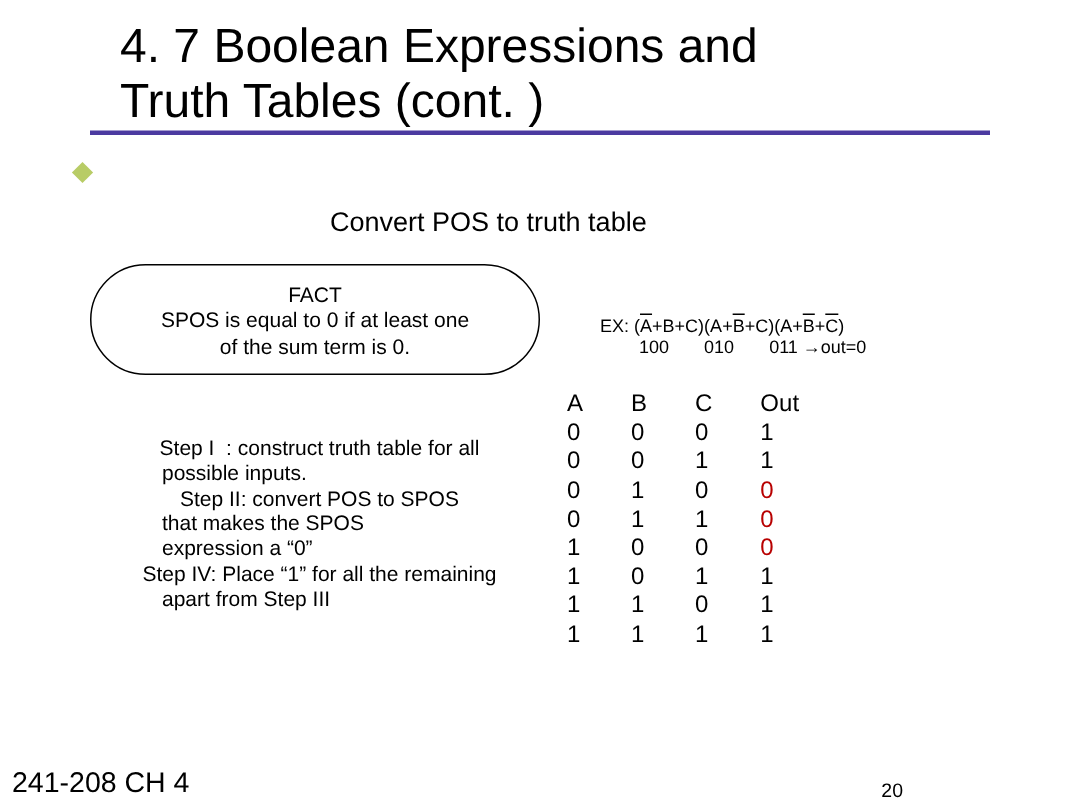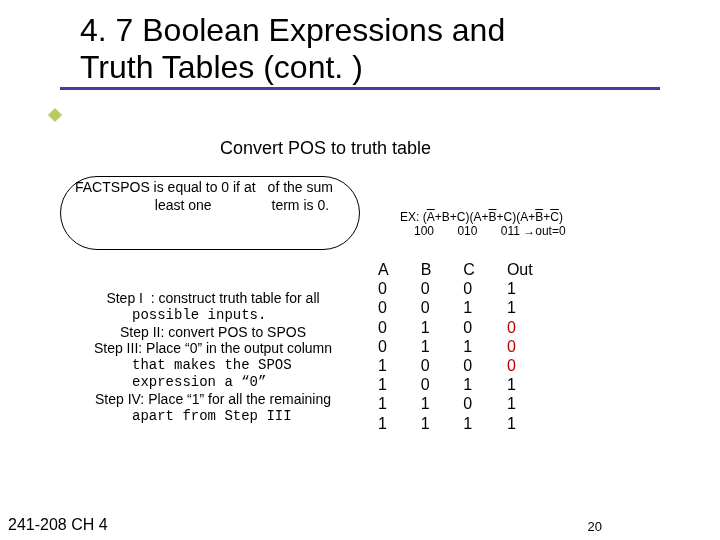--- a/index.html
+++ b/index.html
@@ -58,43 +58,44 @@
     height: 74px;
     border: 1px solid #000;
     border-radius: 40px;
     padding: 2px 14px 0 14px;
     box-sizing: border-box;
     text-align: center;
     font-family: Tahoma, Arial, sans-serif;
     font-size: 14px;
     line-height: 1.25;
     display: flex;
+    flex-direction: column;
     justify-content: center;
   }
   .steps {
     position: absolute;
     left: 48px;
     top: 290px;
     width: 330px;
     font-family: Tahoma, Arial, sans-serif;
     font-size: 14px;
     line-height: 1.2;
   }
   .steps .step-label { white-space: nowrap; text-align: center; }
-  .steps .indent { margin-left: 84px; font-family: Liberation Mono, monospace; }
+  .steps .indent { margin-left: 60px; }
   .ex {
     position: absolute;
     left: 400px;
     top: 210px;
     width: 310px;
     font-family: Tahoma, Arial, sans-serif;
     font-size: 12px;
   }
   .ex-line1 { white-space: nowrap; }
-  .ex-line2 { margin-left: 14px; white-space: nowrap; }
+  .ex-line2 { margin-left: 26px; white-space: nowrap; }
   .ol { text-decoration: overline; }
   .truth {
     position: absolute;
     left: 378px;
     top: 260px;
     font-family: Tahoma, Arial, sans-serif;
     font-size: 16px;
     border-collapse: collapse;
   }
   .truth th, .truth td {
@@ -103,21 +104,21 @@
     font-weight: normal;
     line-height: 1.2;
   }
   .truth .out-col { padding-right: 0; }
   .truth .zero-out { color: #b80000; }
   .footer-left {
     position: absolute;
     left: 8px;
     bottom: 6px;
     font-family: Tahoma, Arial, sans-serif;
-    font-size: 16px;
+    font-size: 19px;
   }
   .footer-right {
     position: absolute;
     right: 14px;
     bottom: 6px;
     font-family: Tahoma, Arial, sans-serif;
     font-size: 13px;
   }
 </style>
 </head>
@@ -137,21 +138,20 @@
   <div class="fact-bubble">
     <div>FACT</div>
     <div>SPOS is equal to 0 if at least one</div>
     <div>of the sum term is 0.</div>
   </div>
 
   <div class="steps">
     <div class="step-label">Step I&nbsp;&nbsp;: construct truth table for all</div>
     <div class="indent">possible inputs.</div>
     <div class="step-label">Step II: convert POS to SPOS</div>
-    <div class="step-label">Step III: Place “0” in the output column</div>
     <div class="indent">that makes the SPOS</div>
     <div class="indent">expression a “0”</div>
     <div class="step-label">Step IV: Place “1” for all the remaining</div>
     <div class="indent">apart from Step III</div>
   </div>
 
   <div class="ex">
     <div class="ex-line1">
       <span>EX: (</span><span class="ol">A</span><span>+</span><span>B</span><span>+</span><span>C</span><span>)</span><span>(</span><span>A</span><span>+</span><span class="ol">B</span><span>+</span><span>C</span><span>)</span><span>(</span><span>A</span><span>+</span><span class="ol">B</span><span>+</span><span class="ol">C</span><span>)</span>
     </div>

